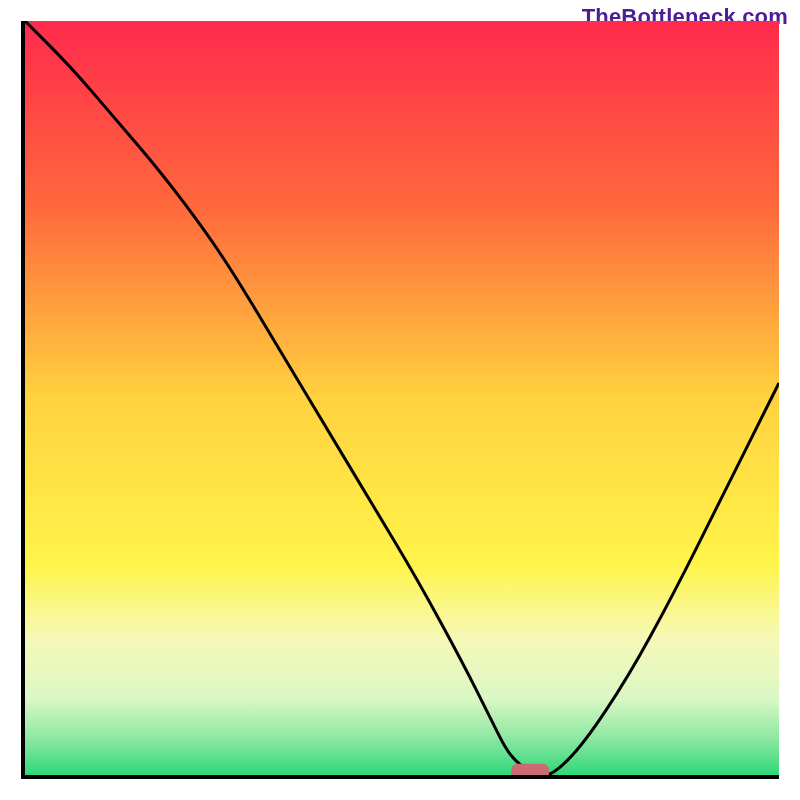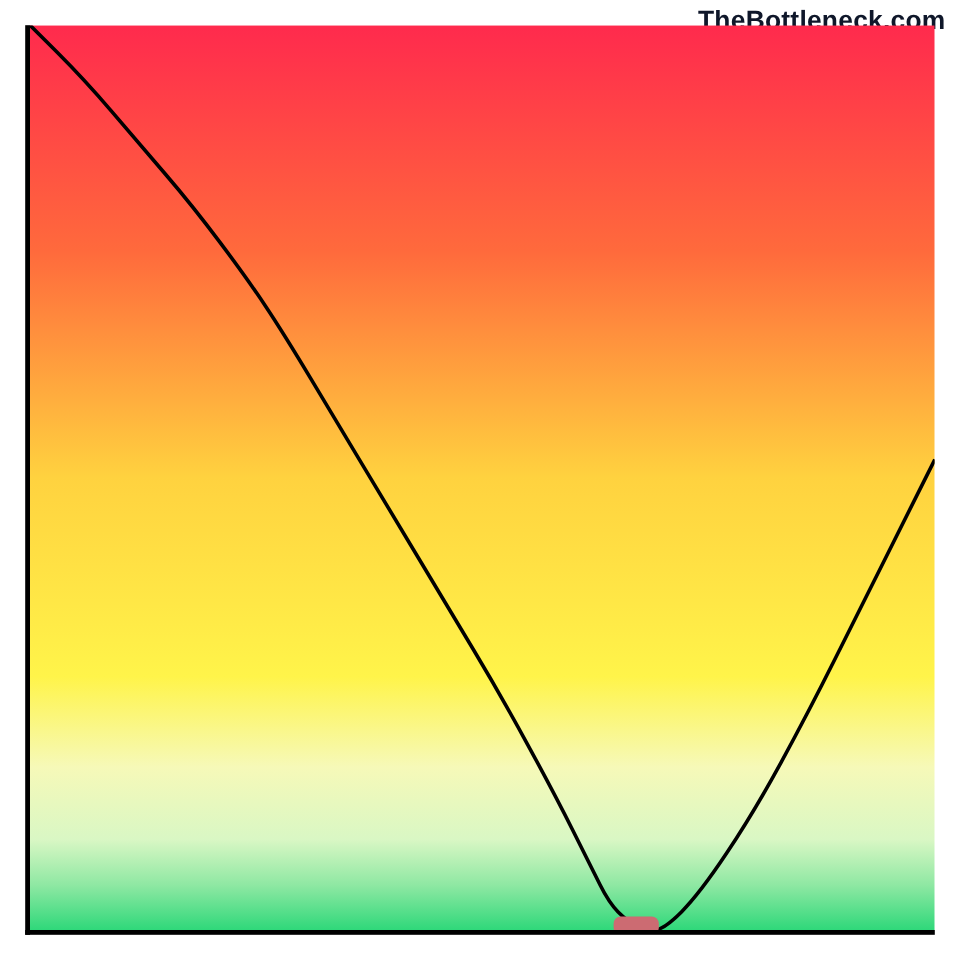--- a/index.html
+++ b/index.html
@@ -14,21 +14,21 @@
     position: relative;
     width: 800px;
     height: 800px;
   }
   .watermark {
     position: absolute;
     top: 4px;
     right: 12px;
     font-size: 22px;
     font-weight: 600;
-    color: #0f172a;
+    color: #4c1d95;
     letter-spacing: 0.2px;
   }
   .plot-frame {
     position: absolute;
     left: 21px;
     top: 21px;
     width: 758px;
     height: 758px;
     border-left: 4px solid #000;
     border-bottom: 4px solid #000;

